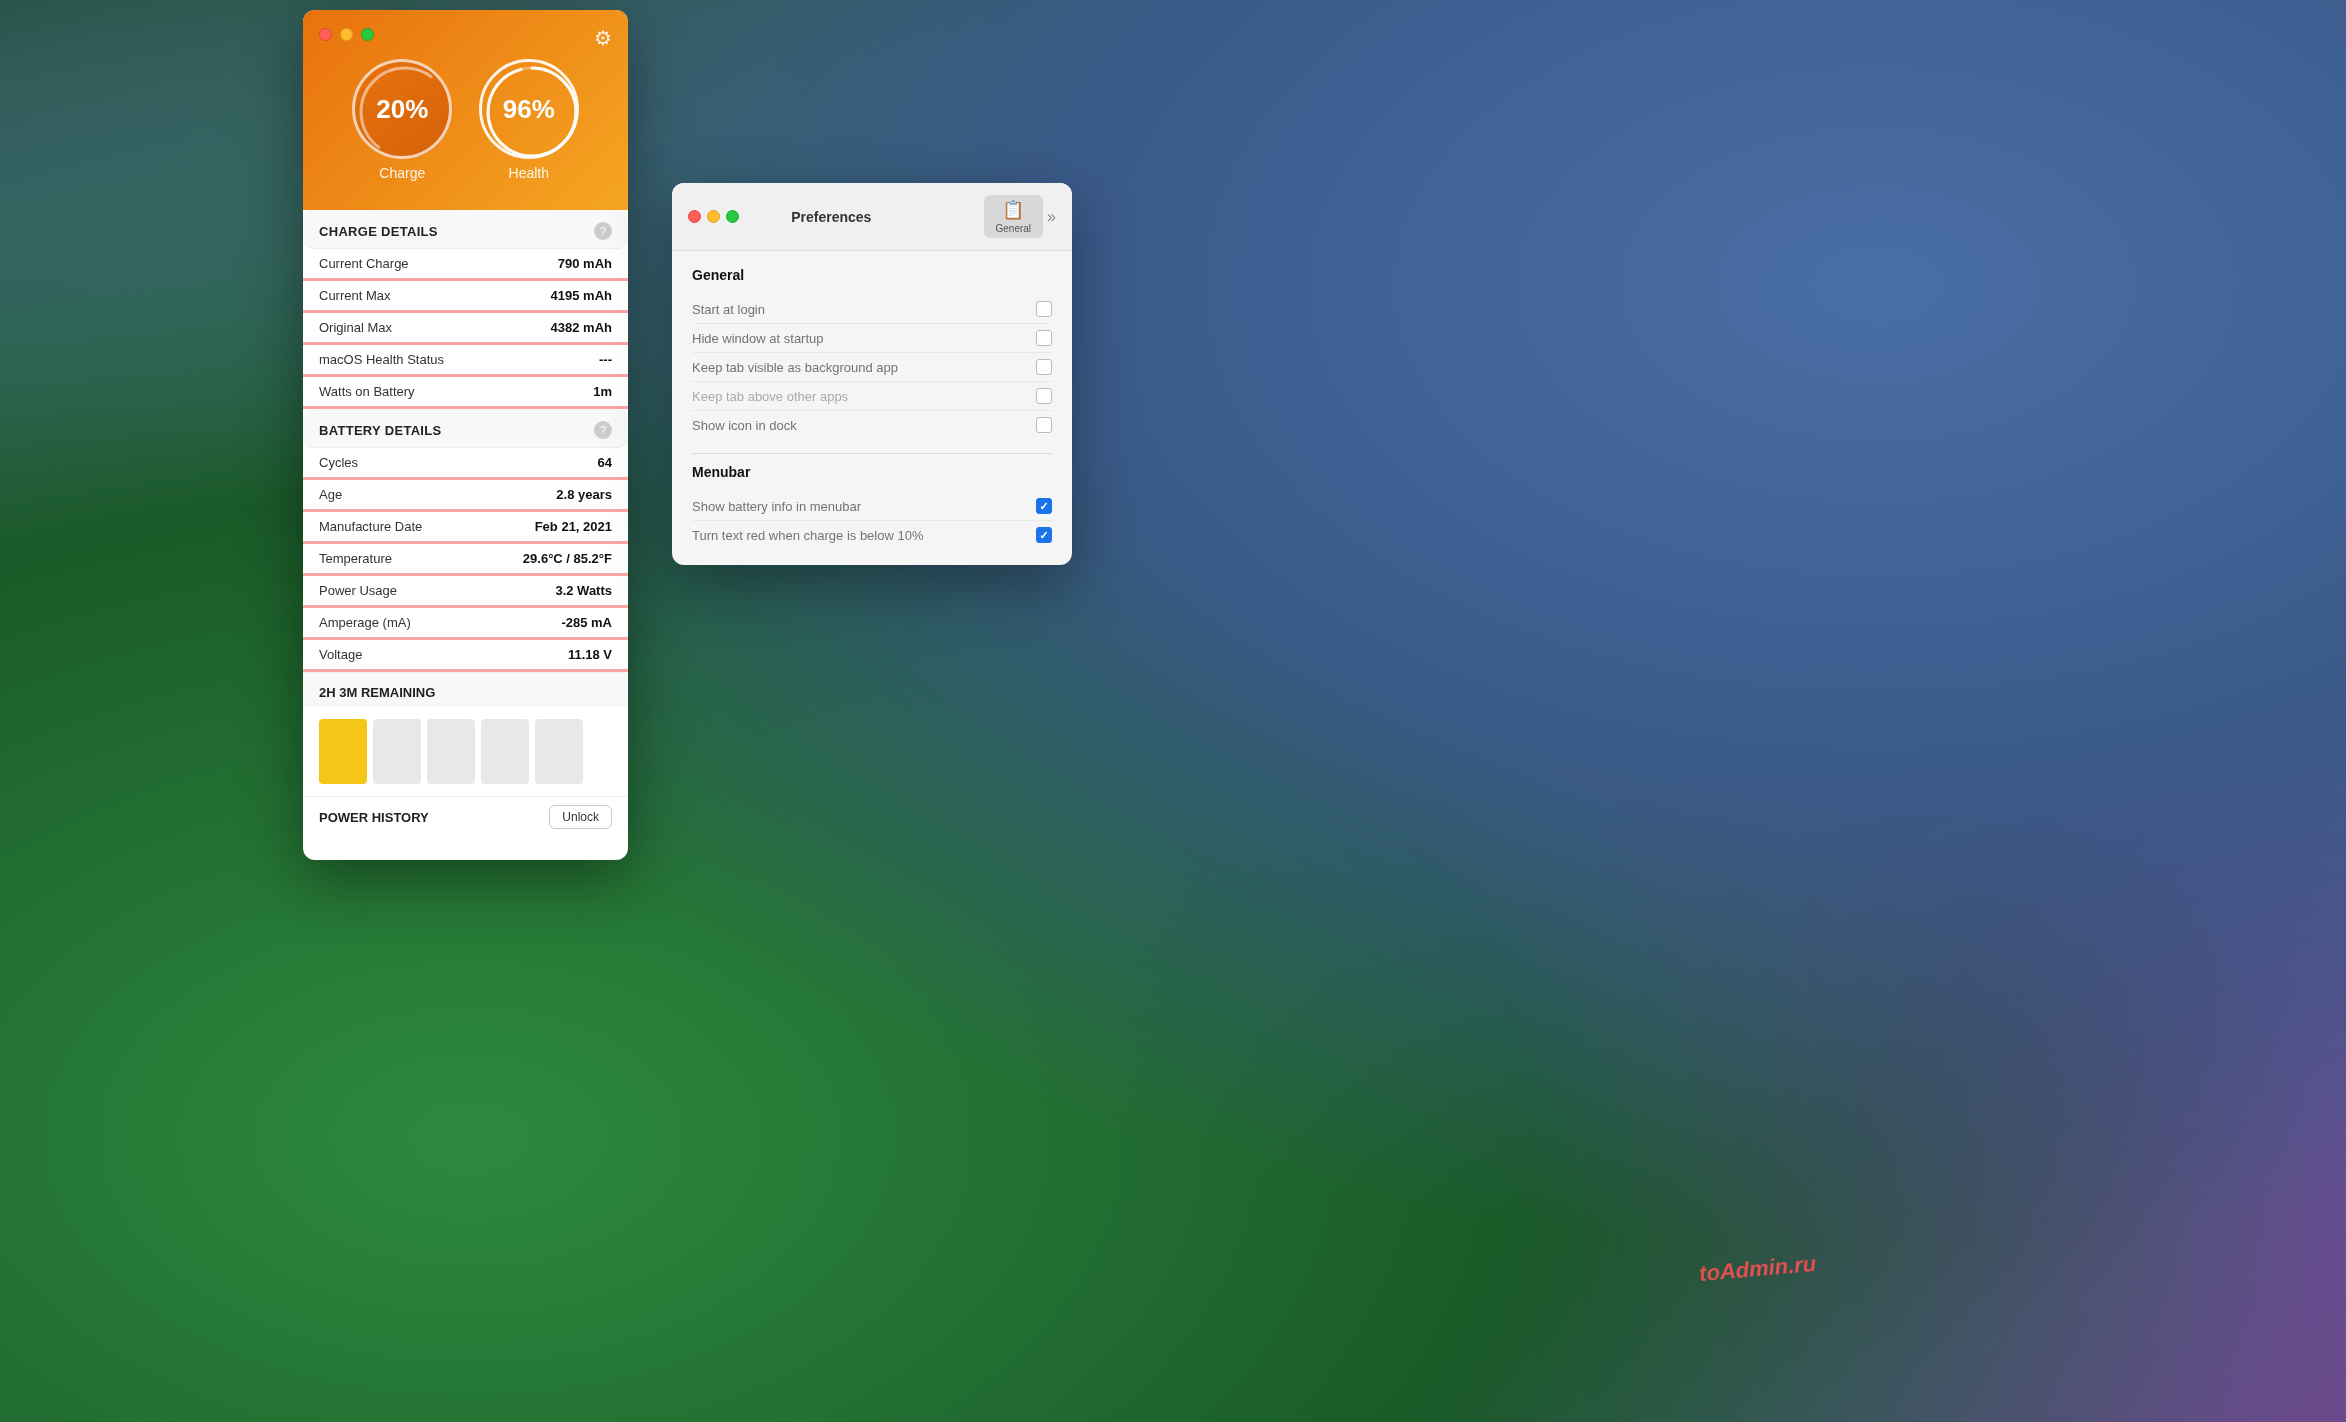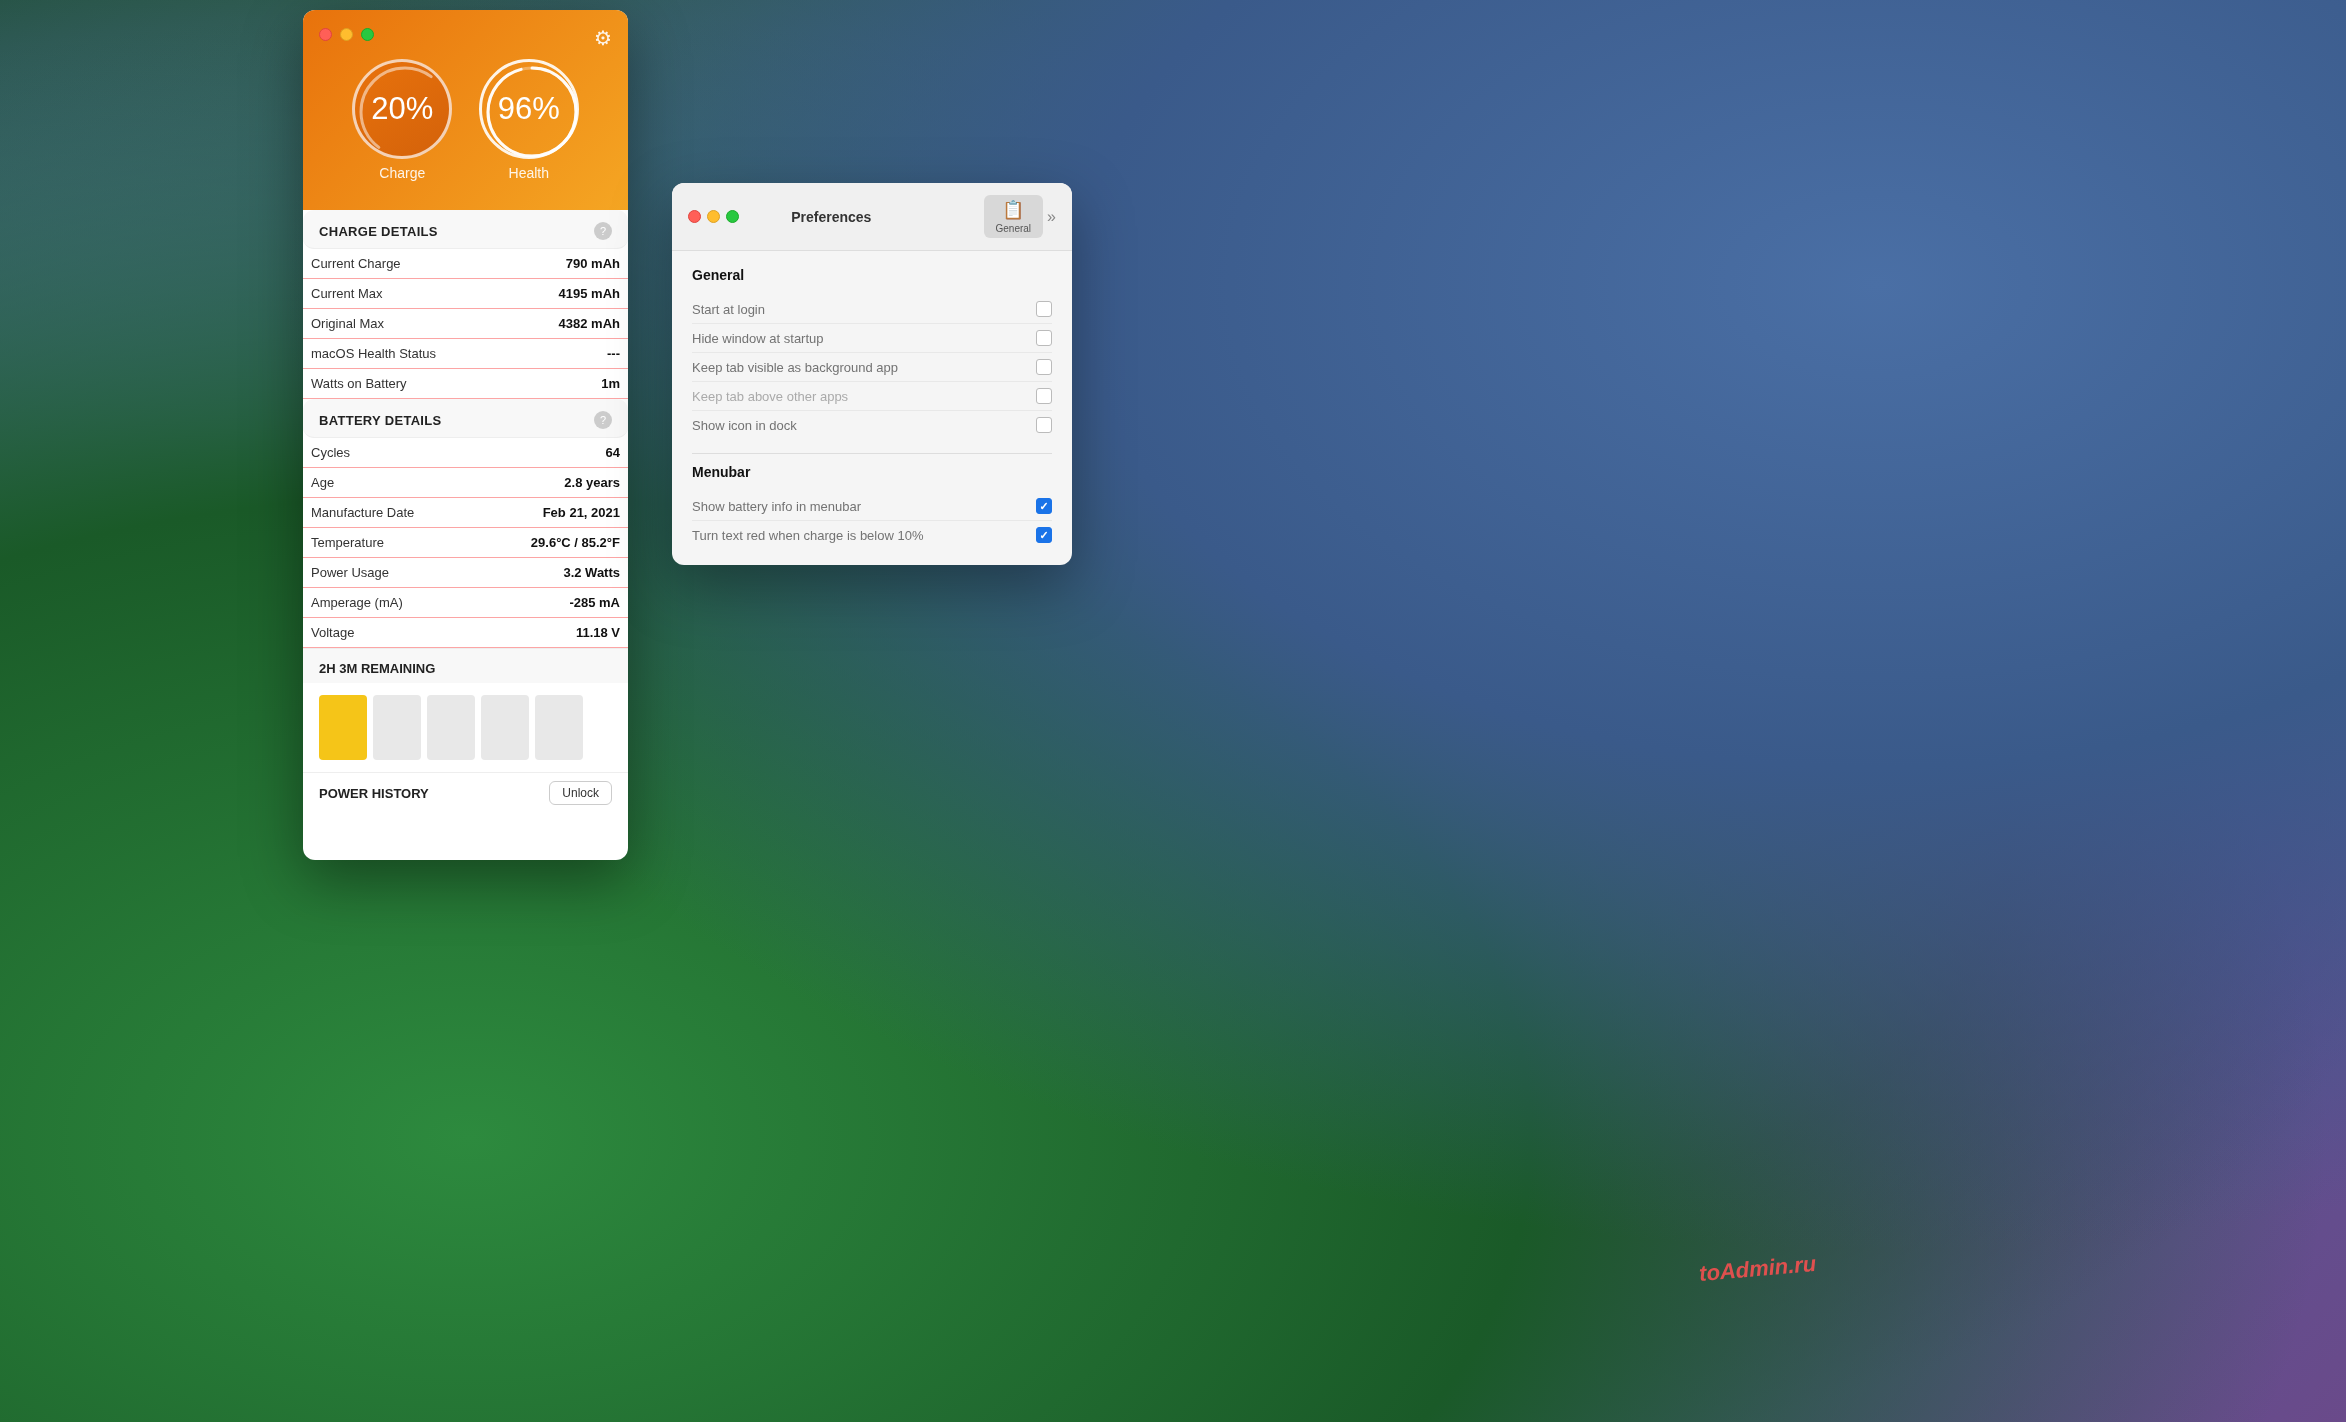--- a/index.html
+++ b/index.html
@@ -100,22 +100,22 @@
       border: 3px solid rgba(255,255,255,0.7);
     }
 
     .gauge-circle.health {
       background: transparent;
       border: 3px solid rgba(255,255,255,0.9);
     }
 
     .gauge-value {
       color: white;
-      font-size: 31px;
-      font-weight: 400;
+      font-size: 26px;
+      font-weight: 700;
     }
 
     .gauge-label {
       color: rgba(255,255,255,0.9);
       font-size: 14px;
       margin-top: 6px;
     }
 
     
     .battery-body {
@@ -150,22 +150,22 @@
       display: flex;
       align-items: center;
       justify-content: center;
       cursor: pointer;
     }
 
     .detail-row {
       display: flex;
       justify-content: space-between;
       align-items: center;
-      padding: 7px 8px;
-      border-bottom: 1px solid #fca5a5;
+      padding: 7px 16px;
+      border-bottom: 3px solid #fca5a5;
     }
 
     .detail-label {
       font-size: 13px;
       color: #333;
     }
 
     .detail-value {
       font-size: 13px;
       font-weight: 600;

